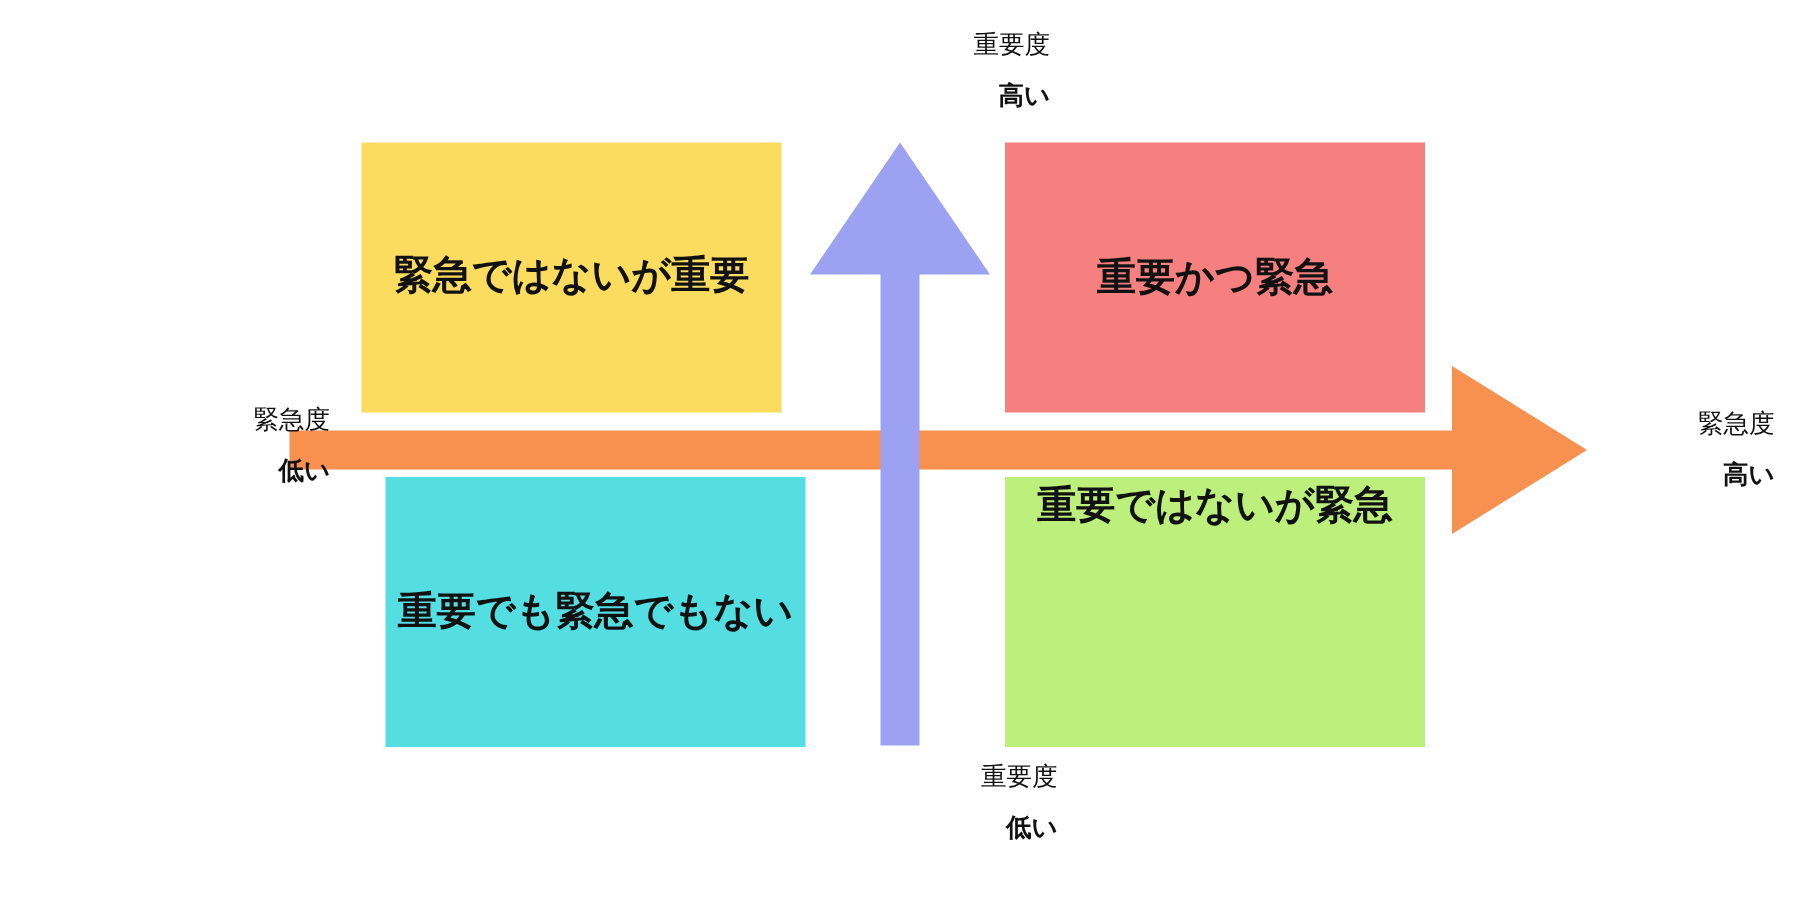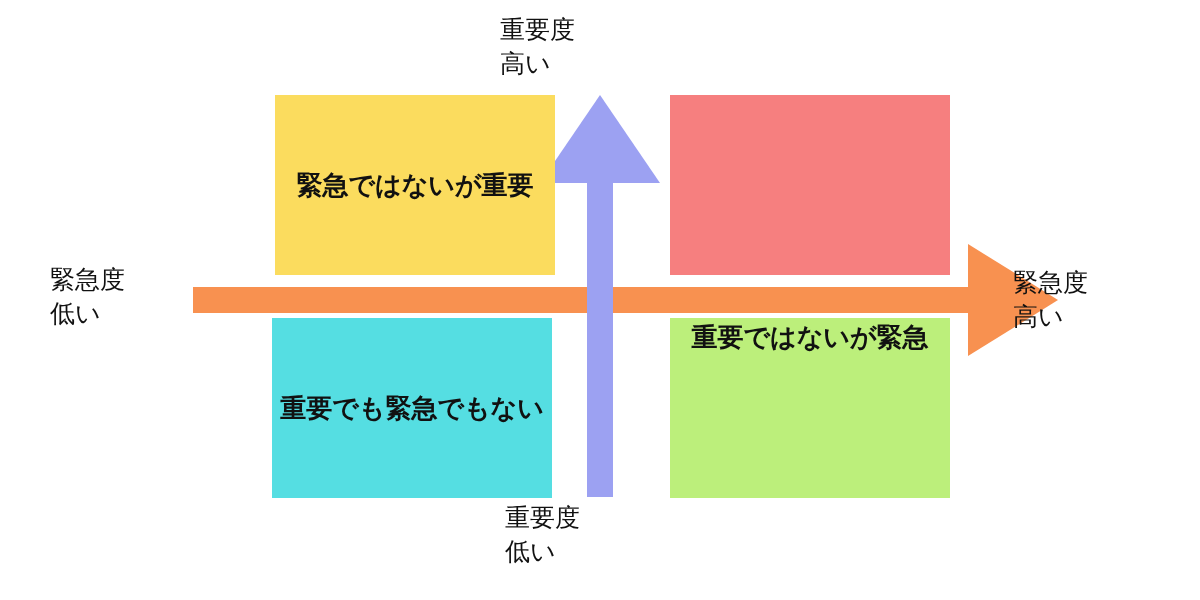--- a/index.html
+++ b/index.html
@@ -28,32 +28,32 @@
     display: flex;
     flex-direction: column;
     align-items: center;
     justify-content: center;
     text-align: center;
     font-weight: 700;
     font-size: 26px;
     line-height: 38px;
   }
   .quadrant > div { white-space: nowrap; }
-  .q-top-left     { left: 275px; top: 95px; }
+  .q-top-left     { left: 241px; top: 95px; font-family: Liberation Mono, monospace; }
   .q-top-right    { left: 670px; top: 95px; }
-  .q-bottom-left  { left: 272px; top: 318px; }
+  .q-bottom-left  { left: 257px; top: 318px; }
   .q-bottom-right { left: 670px; top: 318px; justify-content: space-between; }
   .axis-label {
     position: absolute;
-    text-align: left;
-    font-size: 25px;
+    text-align: right;
+    font-size: 17px;
     line-height: 34px;
     white-space: nowrap;
   }
-  .axis-label .line2 { font-weight: 400; }
+  .axis-label .line2 { font-weight: 700; }
   .label-top    { left: 500px; top: 13px;  width: 200px; }
   .label-bottom { left: 505px; top: 501px; width: 200px; }
   .label-left   { left: 50px;  top: 263px; width: 170px; }
   .label-right  { left: 1013px; top: 266px; width: 170px; }
 </style>
 </head>
 <body>
 
 <div class="canvas">
 
@@ -62,20 +62,21 @@
     <polygon points="968,244 968,356 1058,300" fill="#F89150"></polygon>
     <rect x="587" y="172" width="26" height="325" fill="#9CA1F2"></rect>
     <polygon points="540,183 660,183 600,95" fill="#9CA1F2"></polygon>
   </svg>
 
   <div class="quadrant q-top-left" style="background: rgb(251, 220, 94);">
     <div>緊急ではないが重要</div>
   </div>
 
   <div class="quadrant q-top-right" style="background: rgb(246, 127, 127);">
+    <div>重要かつ緊急</div>
   </div>
 
   <div class="quadrant q-bottom-left" style="background: rgb(85, 222, 226);">
     <div>重要でも緊急でもない</div>
   </div>
 
   <div class="quadrant q-bottom-right" style="background: rgb(188, 239, 123);">
     <div>重要ではないが緊急</div>
   </div>
 

